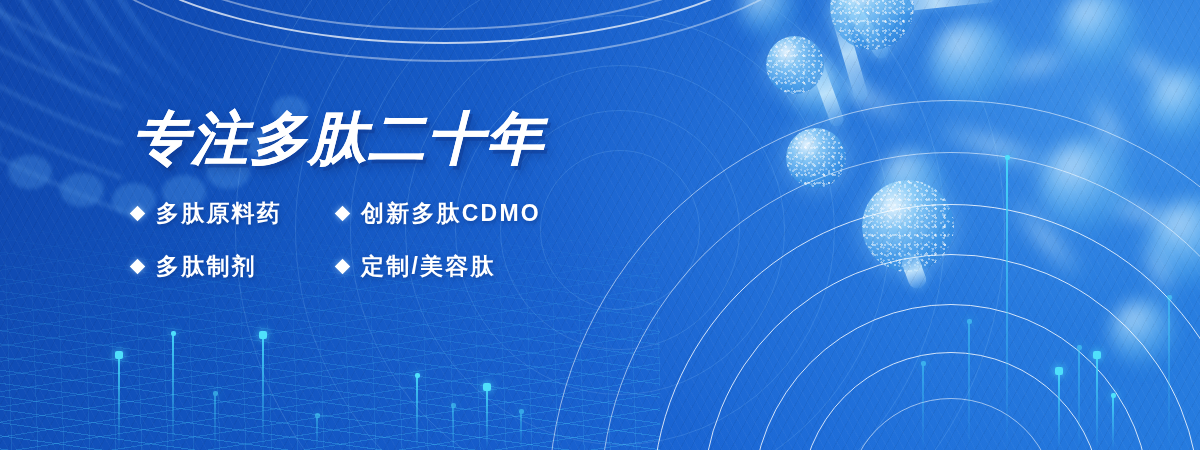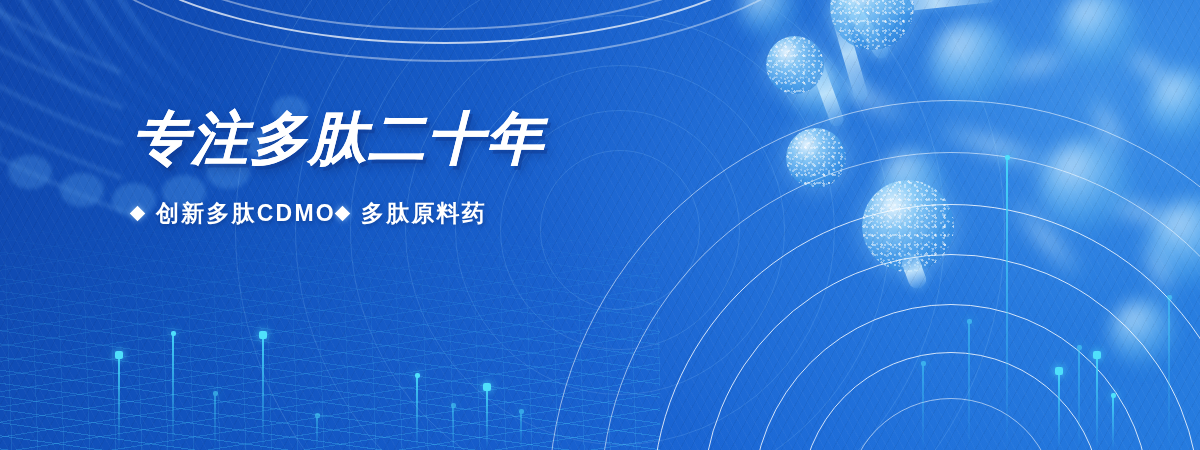--- a/index.html
+++ b/index.html
@@ -253,26 +253,34 @@
   </div>
 
   <div class="content">
 
     <h1 class="headline">专注多肽二十年</h1>
 
     <ul class="bullets">
 
       <li class="bullet">
         <span class="diamond"></span>
+        <span class="bullet-label">多肽原料药</span>
+      </li>
+
+      <li class="bullet">
+        <span class="diamond"></span>
         <span class="bullet-label">创新多肽CDMO</span>
       </li>
 
       <li class="bullet">
         <span class="diamond"></span>
-        <span class="bullet-label">多肽原料药</span>
-      </li>
-
-
+        <span class="bullet-label">多肽制剂</span>
+      </li>
+
+      <li class="bullet">
+        <span class="diamond"></span>
+        <span class="bullet-label">定制/美容肽</span>
+      </li>
 
     </ul>
   </div>
 
 </div>
 
 </body></html>

